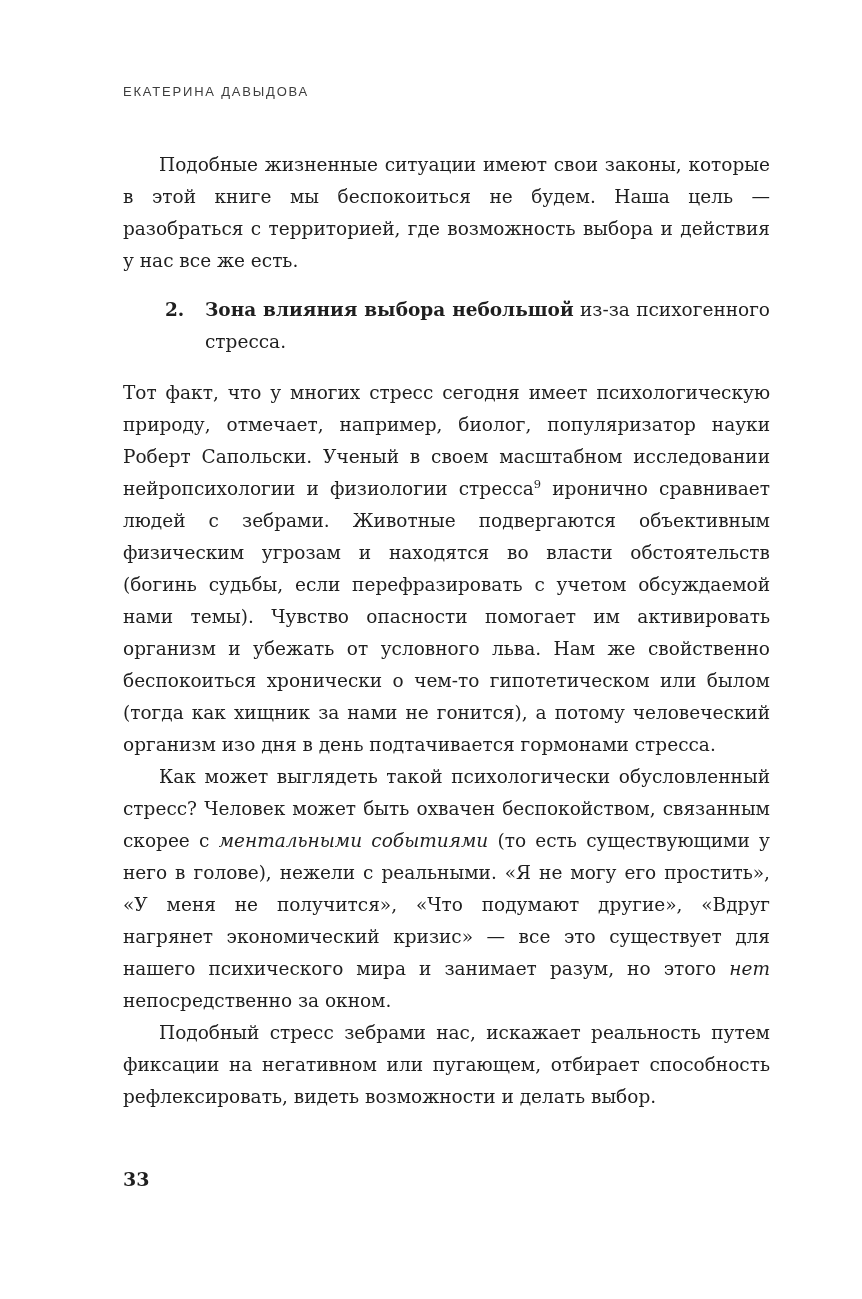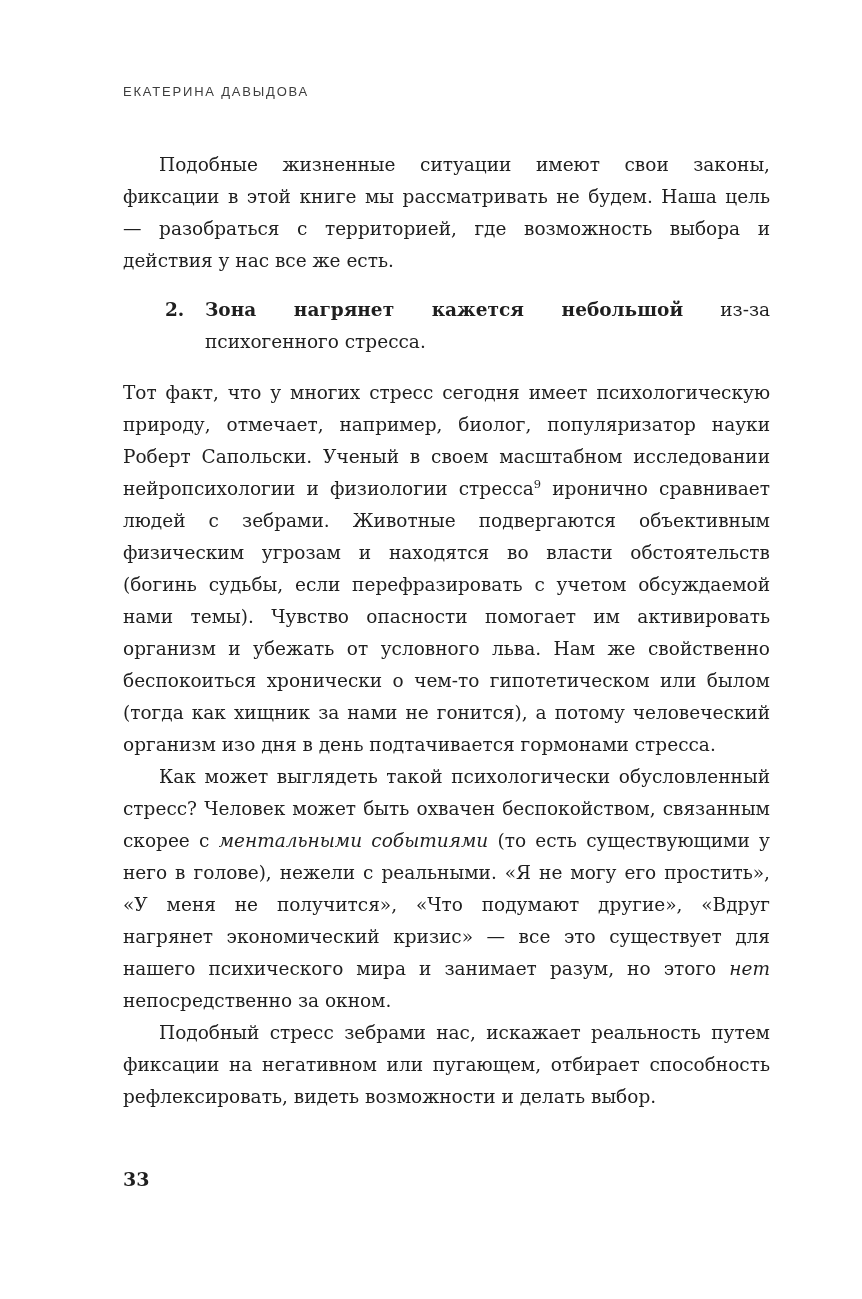--- a/index.html
+++ b/index.html
@@ -66,21 +66,21 @@
     color: #1f1f1f;
   }
 </style>
 </head>
 <body>
 
 <div class="page">
   <div class="running-head">ЕКАТЕРИНА ДАВЫДОВА</div>
 
   <div class="body-content">
-      <p class="para indent"><span>Подобные жизненные ситуации имеют свои законы, фиксации в этой книге мы рассматривать не будем. Наша цель — разобраться с территорией, где возможность выбора и действия у нас все же есть.</span></p>
-      <div class="list-item"><span class="list-marker">2.</span><span><span class="seg-bold">Зона нагрянет кажется небольшой</span><span> из-за психогенного стресса.</span></span></div>
+      <p class="para indent"><span>Подобные жизненные ситуации имеют свои законы, которые в этой книге мы беспокоиться не будем. Наша цель — разобраться с территорией, где возможность выбора и действия у нас все же есть.</span></p>
+      <div class="list-item"><span class="list-marker">2.</span><span><span class="seg-bold">Зона влияния выбора небольшой</span><span> из-за психогенного стресса.</span></span></div>
       <p class="para"><span>Тот факт, что у многих стресс сегодня имеет психологическую природу, отмечает, например, биолог, популяризатор науки Роберт Сапольски. Ученый в своем масштабном исследовании нейропсихологии и физиологии стресса</span><sup class="footnote-ref">9</sup><span> иронично сравнивает людей с зебрами. Животные подвергаются объективным физическим угрозам и находятся во власти обстоятельств (богинь судьбы, если перефразировать с учетом обсуждаемой нами темы). Чувство опасности помогает им активировать организм и убежать от условного льва. Нам же свойственно беспокоиться хронически о чем-то гипотетическом или былом (тогда как хищник за нами не гонится), а потому человеческий организм изо дня в день подтачивается гормонами стресса.</span></p>
       <p class="para indent"><span>Как может выглядеть такой психологически обусловленный стресс? Человек может быть охвачен беспокойством, связанным скорее с </span><span class="seg-italic">ментальными событиями</span><span> (то есть существующими у него в голове), нежели с реальными. «Я не могу его простить», «У меня не получится», «Что подумают другие», «Вдруг нагрянет экономический кризис» — все это существует для нашего психического мира и занимает разум, но этого </span><span class="seg-italic">нет</span><span> непосредственно за окном.</span></p>
       <p class="para indent"><span>Подобный стресс зебрами нас, искажает реальность путем фиксации на негативном или пугающем, отбирает способность рефлексировать, видеть возможности и делать выбор.</span></p>
     </div>
 
   <div class="page-number">33</div>
 </div>
 
 </body></html>

